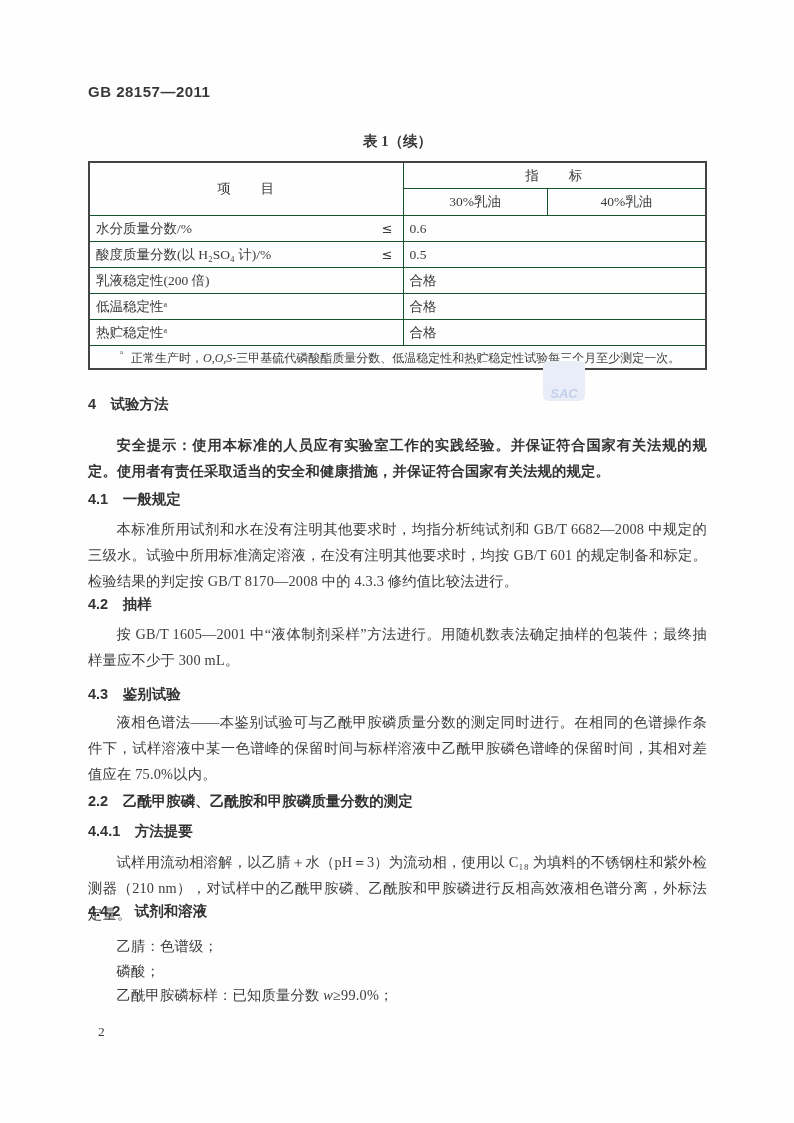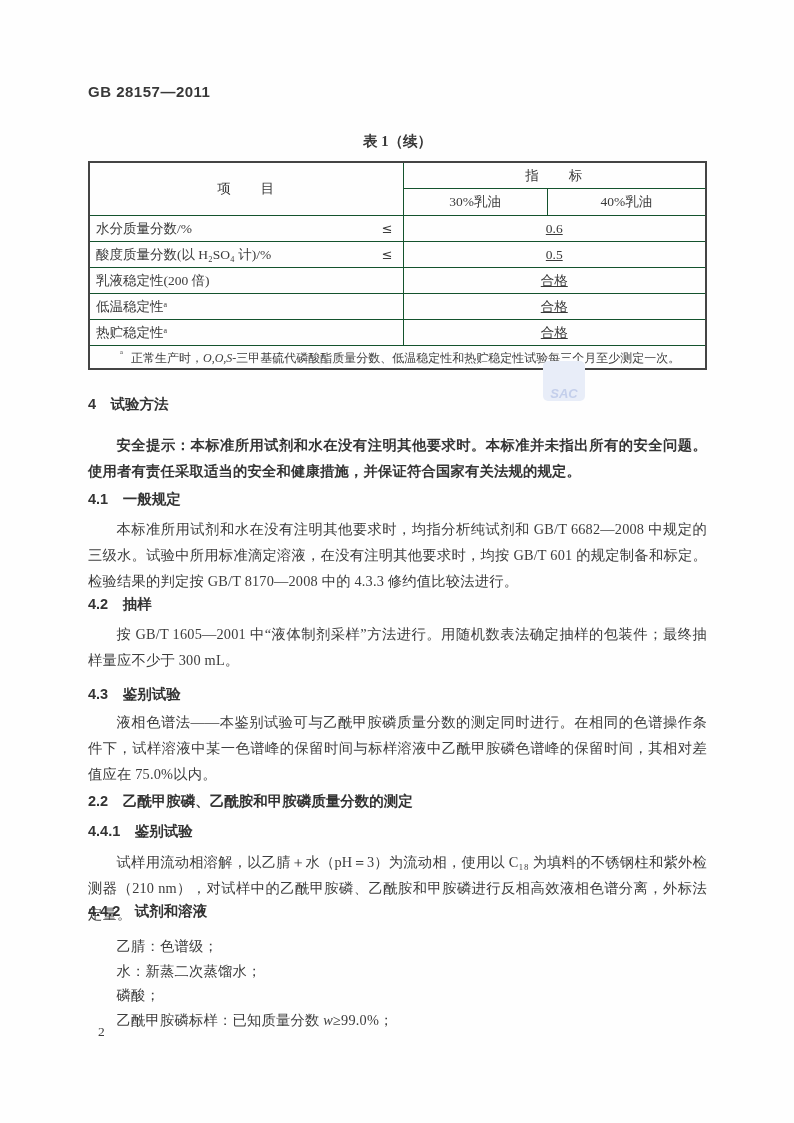--- a/index.html
+++ b/index.html
@@ -28,21 +28,21 @@
   }
   table.spec th,table.spec td{
     border:1px solid #14532d;
     padding:0 6px;
     font-weight:normal;
   }
   table.spec{border:2px solid #444;}
   table.spec .h1{height:25px;text-align:center;letter-spacing:1px;}
   table.spec .h2{height:26px;text-align:center;}
   table.spec td.item-cell{height:25px;}
-  table.spec td.val{text-align:center;text-decoration:underline;}
+  table.spec td.val{text-align:left;}
   .item-flex{display:flex;justify-content:space-between;align-items:center;}
   .item-flex .rel{padding-right:4px;font-family:"DejaVu Sans",sans-serif;font-size:13px;}
   tr.fn td{font-size:12px;height:22px;padding-left:30px;color:#3e3e3e;}
   .fn-marker{font-size:11px;vertical-align:super;margin-right:8px;}
   tr.fn i{font-family:"Liberation Serif","DejaVu Serif",serif;}
   .watermark{
     position:absolute;top:361px;left:543px;width:42px;height:40px;
     background:#e8edf8;border-radius:5px;
     display:flex;align-items:flex-end;justify-content:center;
     font-family:"Liberation Sans","DejaVu Sans",sans-serif;
@@ -151,41 +151,40 @@
       </tr>
     </tbody>
   </table>
 
   <div class="watermark">
     <span>SAC</span>
   </div>
 
   <div class="sec" style="top:396px">4　试验方法</div>
 
-  <div class="para bold-note" style="top:432px">安全提示：本标准所用试剂和水在没有注明其他要求时。本标准并未指出所有的安全问题。使用者有责任采取适当的安全和健康措施，并保证符合国家有关法规的规定。</div>
+  <div class="para bold-note" style="top:432px">安全提示：使用本标准的人员应有实验室工作的实践经验。并保证符合国家有关法规的规定。使用者有责任采取适当的安全和健康措施，并保证符合国家有关法规的规定。</div>
 
   <div class="sec" style="top:491px">4.1　一般规定</div>
   <div class="para" style="top:516px">本标准所用试剂和水在没有注明其他要求时，均指分析纯试剂和 GB/T 6682—2008 中规定的三级水。试验中所用标准滴定溶液，在没有注明其他要求时，均按 GB/T 601 的规定制备和标定。检验结果的判定按 GB/T 8170—2008 中的 4.3.3 修约值比较法进行。</div>
 
   <div class="sec" style="top:596px">4.2　抽样</div>
   <div class="para" style="top:621px">按 GB/T 1605—2001 中“液体制剂采样”方法进行。用随机数表法确定抽样的包装件；最终抽样量应不少于 300 mL。</div>
 
   <div class="sec" style="top:686px">4.3　鉴别试验</div>
   <div class="para" style="top:709px">液相色谱法——本鉴别试验可与乙酰甲胺磷质量分数的测定同时进行。在相同的色谱操作条件下，试样溶液中某一色谱峰的保留时间与标样溶液中乙酰甲胺磷色谱峰的保留时间，其相对差值应在 75.0%以内。</div>
 
   <div class="sec" style="top:793px">2.2　乙酰甲胺磷、乙酰胺和甲胺磷质量分数的测定</div>
 
-  <div class="sec" style="top:823px">4.4.1　鉴别试验</div>
+  <div class="sec" style="top:823px">4.4.1　方法提要</div>
   <div class="para" style="top:849px">试样用流动相溶解，以乙腈＋水（pH＝3）为流动相，使用以 C₁₈ 为填料的不锈钢柱和紫外检测器（210 nm），对试样中的乙酰甲胺磷、乙酰胺和甲胺磷进行反相高效液相色谱分离，外标法定量。</div>
 
   <div class="sec" style="top:903px">4.4.2　试剂和溶液</div>
 
   <div class="reagents" style="top:934px">
     <div class="reagent">乙腈：色谱级；</div>
-    <div class="reagent">水：新蒸二次蒸馏水；</div>
     <div class="reagent">磷酸；</div>
     <div class="reagent">
       <span>乙酰甲胺磷标样：已知质量分数 </span><i>w</i><span>≥99.0%；</span>
     </div>
   </div>
 
   <div class="page-num">2</div>
 
 </div>
 

